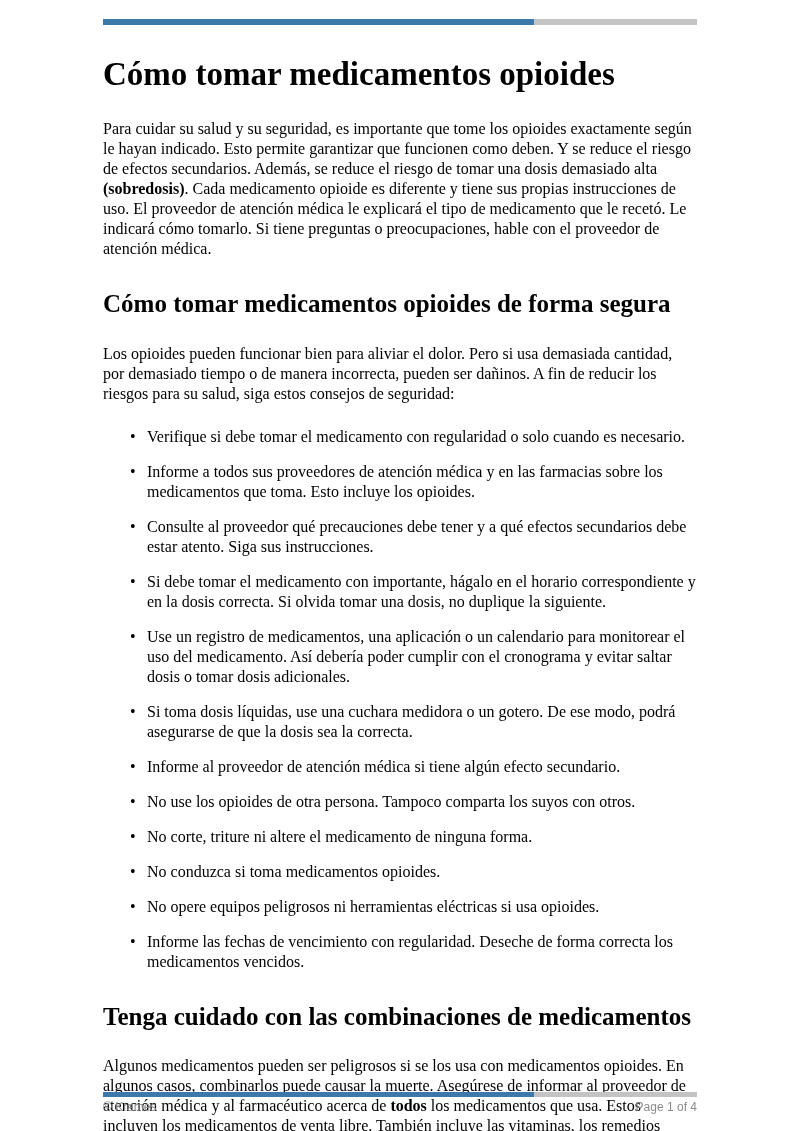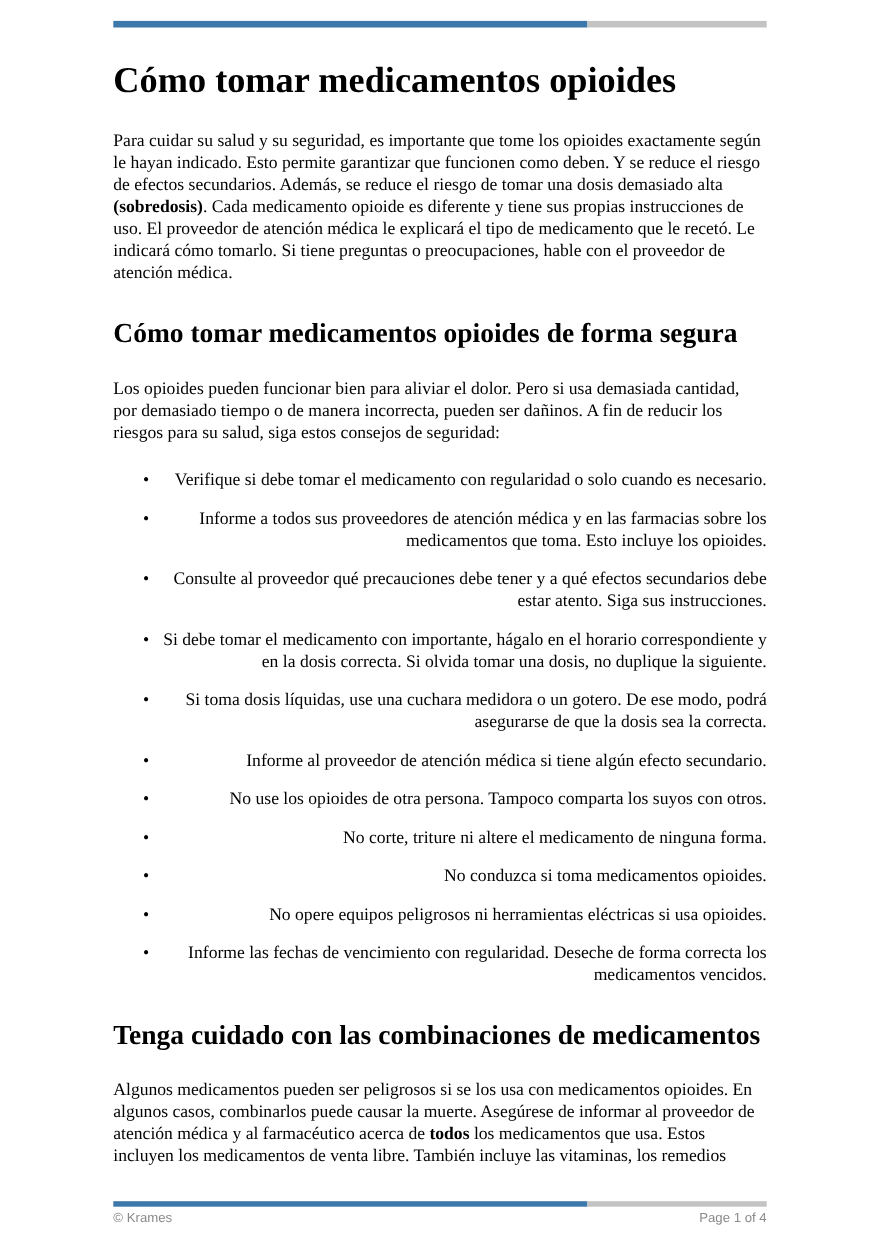--- a/index.html
+++ b/index.html
@@ -37,21 +37,20 @@
   }
   h2.section-heading {
     font-size: 25px;
     font-weight: bold;
     line-height: 1.15;
     margin-top: 31px;
   }
   ul.bullet-list {
     list-style: none;
     margin: 23px 0 0 27px;
-    text-align: right;
   }
   ul.bullet-list li {
     position: relative;
     padding-left: 17px;
     font-size: 16px;
     line-height: 20px;
     margin-bottom: 15px;
   }
   ul.bullet-list li::before {
     content: "\2022";
@@ -94,20 +93,21 @@
 
     <h2 class="section-heading">Cómo tomar medicamentos opioides de forma segura</h2>
 
     <p class="body-para">Los opioides pueden funcionar bien para aliviar el dolor. Pero si usa demasiada cantidad, por demasiado tiempo o de manera incorrecta, pueden ser dañinos. A fin de reducir los riesgos para su salud, siga estos consejos de seguridad:</p>
 
     <ul class="bullet-list">
         <li>Verifique si debe tomar el medicamento con regularidad o solo cuando es necesario.</li>
         <li>Informe a todos sus proveedores de atención médica y en las farmacias sobre los medicamentos que toma. Esto incluye los opioides.</li>
         <li>Consulte al proveedor qué precauciones debe tener y a qué efectos secundarios debe estar atento. Siga sus instrucciones.</li>
         <li>Si debe tomar el medicamento con importante, hágalo en el horario correspondiente y en la dosis correcta. Si olvida tomar una dosis, no duplique la siguiente.</li>
+        <li>Use un registro de medicamentos, una aplicación o un calendario para monitorear el uso del medicamento. Así debería poder cumplir con el cronograma y evitar saltar dosis o tomar dosis adicionales.</li>
         <li>Si toma dosis líquidas, use una cuchara medidora o un gotero. De ese modo, podrá asegurarse de que la dosis sea la correcta.</li>
         <li>Informe al proveedor de atención médica si tiene algún efecto secundario.</li>
         <li>No use los opioides de otra persona. Tampoco comparta los suyos con otros.</li>
         <li>No corte, triture ni altere el medicamento de ninguna forma.</li>
         <li>No conduzca si toma medicamentos opioides.</li>
         <li>No opere equipos peligrosos ni herramientas eléctricas si usa opioides.</li>
         <li>Informe las fechas de vencimiento con regularidad. Deseche de forma correcta los medicamentos vencidos.</li>
       </ul>
 
     <h2 class="section-heading">Tenga cuidado con las combinaciones de medicamentos</h2>

